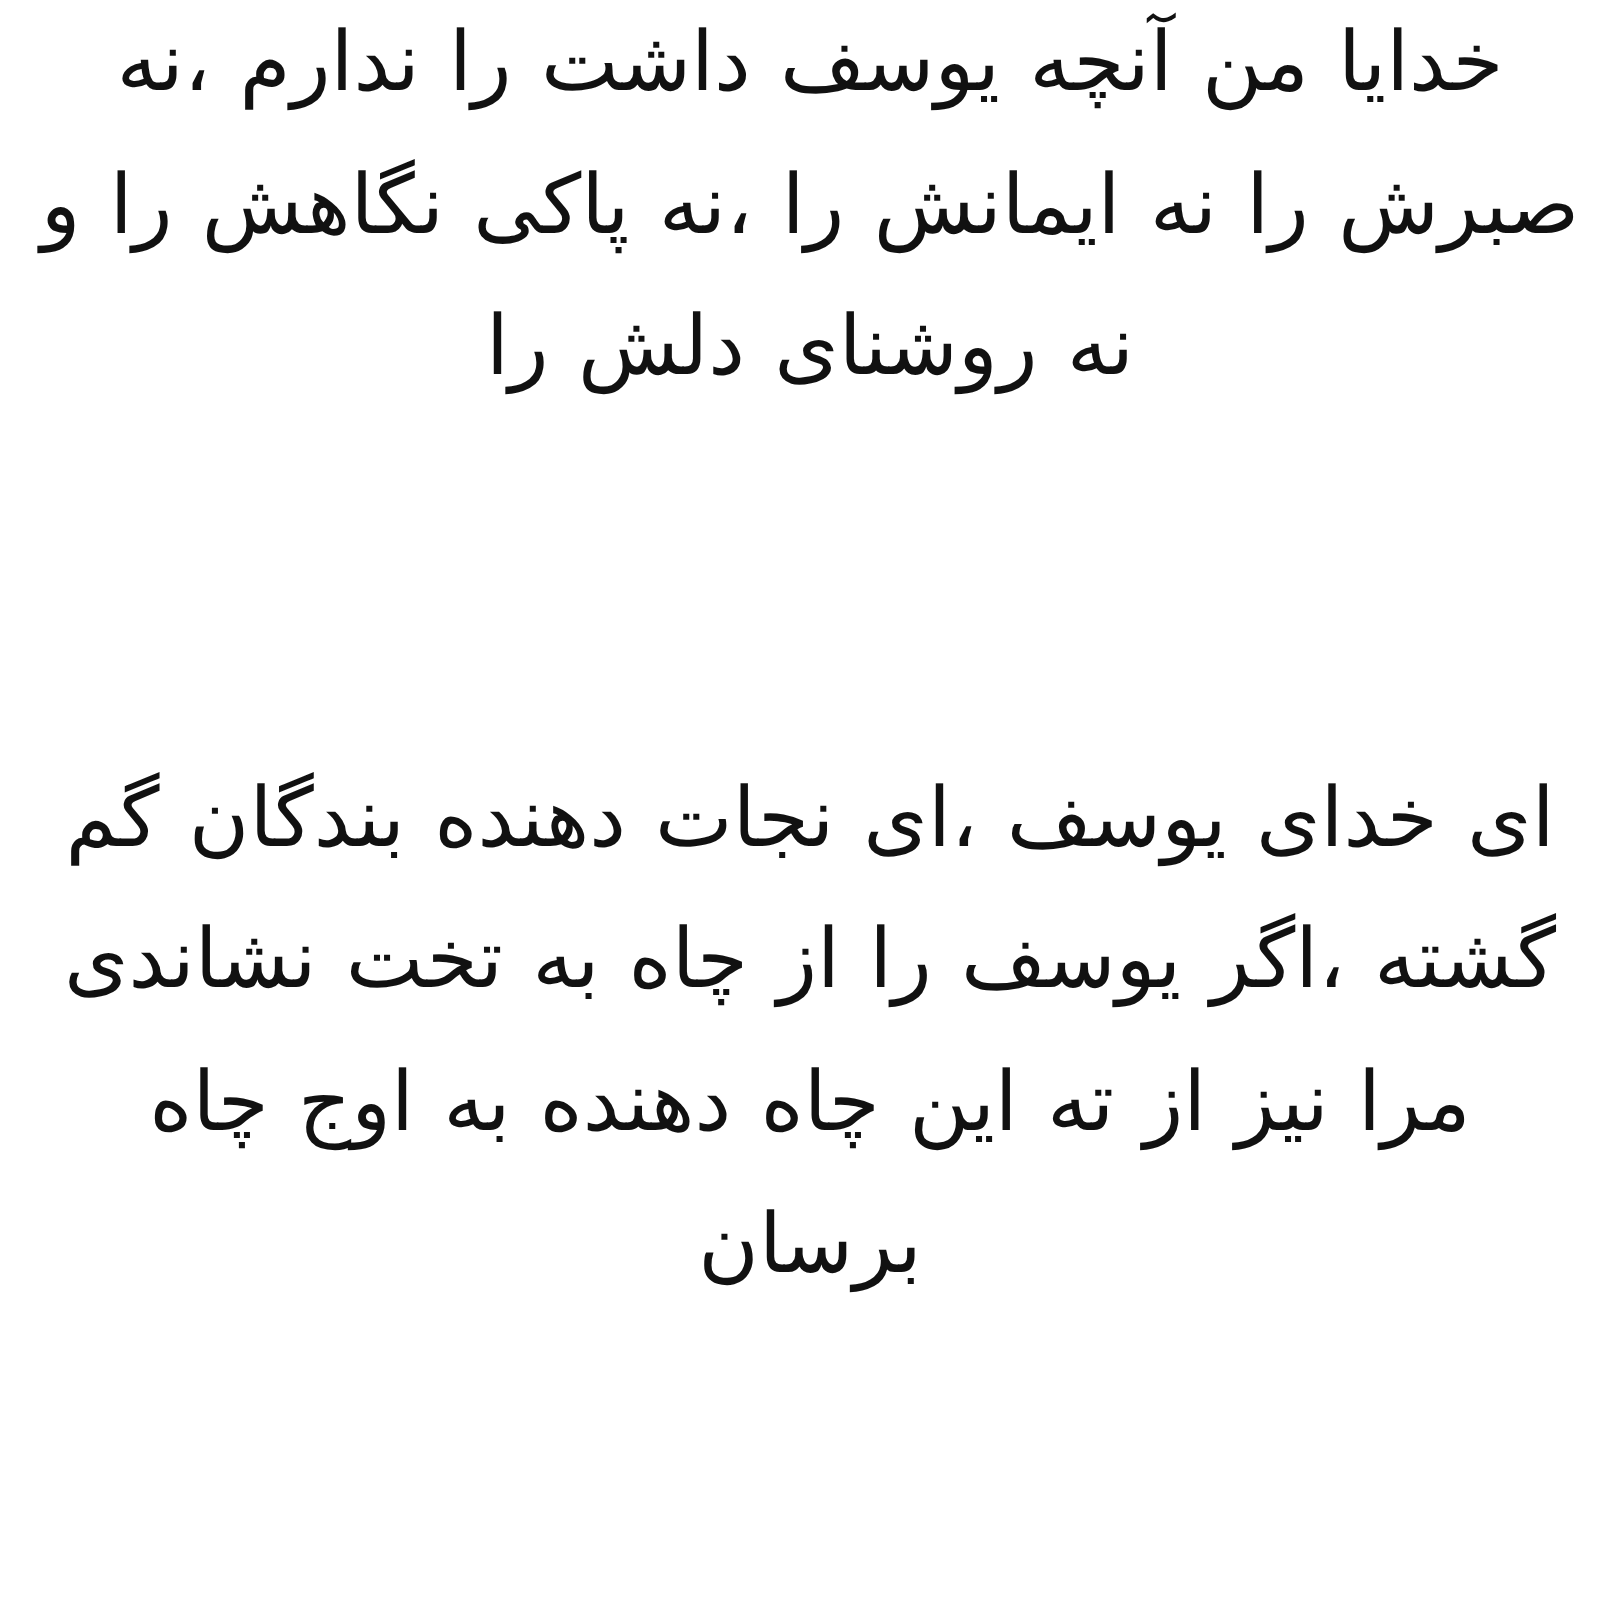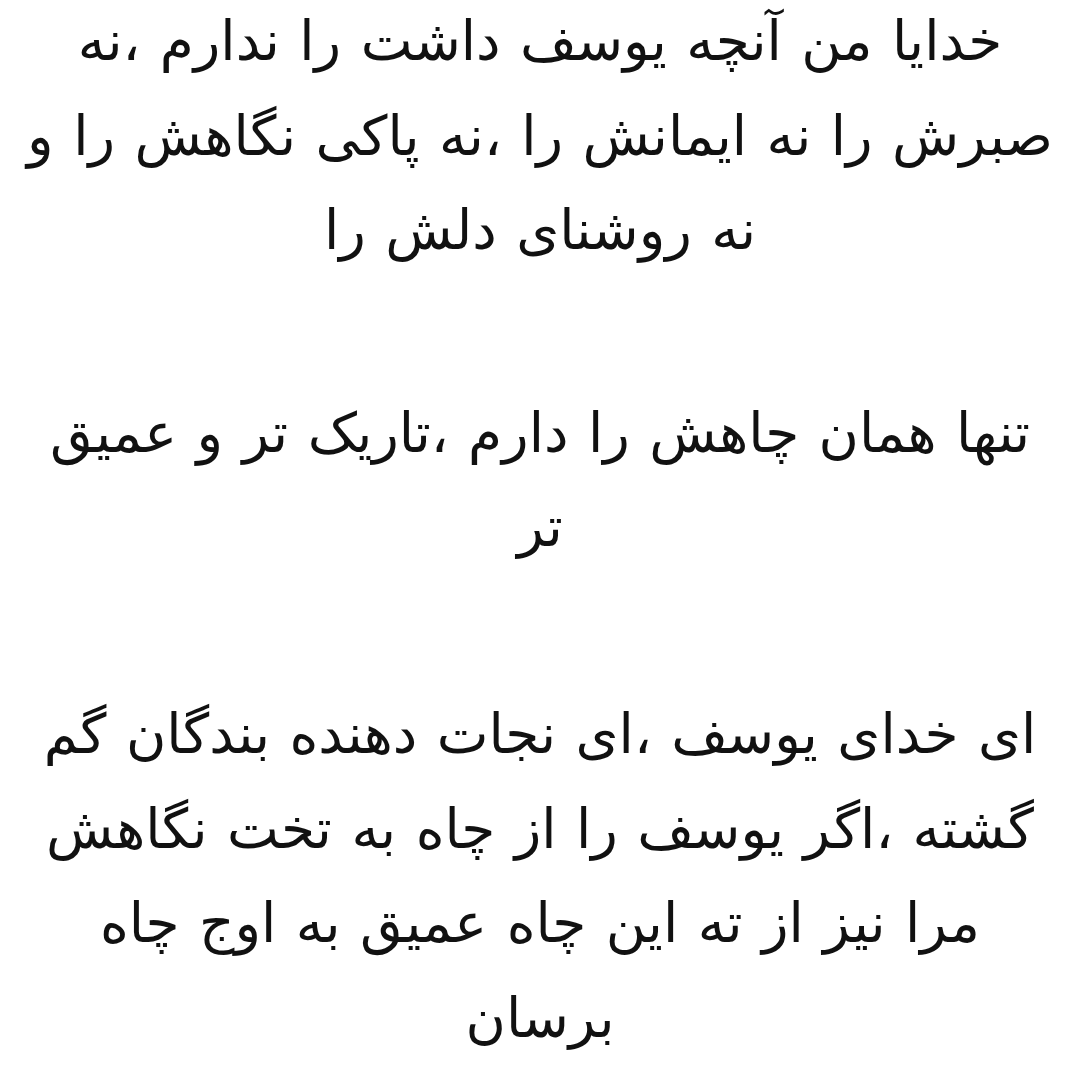--- a/index.html
+++ b/index.html
@@ -42,19 +42,18 @@
 </style>
 </head>
 <body>
 
 <div class="page">
 
   <div class="para p1">خدایا من آنچه یوسف داشت را ندارم ،نه صبرش را نه ایمانش را ،نه پاکی نگاهش را و نه روشنای دلش را</div>
 
   <div class="spacer-1"></div>
 
-  <div class="para p2">تنها همان چاهش را دارم ،تاریک تر و عمیق تر</div>
 
   <div class="spacer-2"></div>
 
-  <div class="para p3">ای خدای یوسف ،ای نجات دهنده بندگان گم گشته ،اگر یوسف را از چاه به تخت نگاهش مرا نیز از ته این چاه عمیق به اوج چاه برسان</div>
+  <div class="para p3">ای خدای یوسف ،ای نجات دهنده بندگان گم گشته ،اگر یوسف را از چاه به تخت نشاندی مرا نیز از ته این چاه دهنده به اوج چاه برسان</div>
 
 </div>
 
 </body></html>

